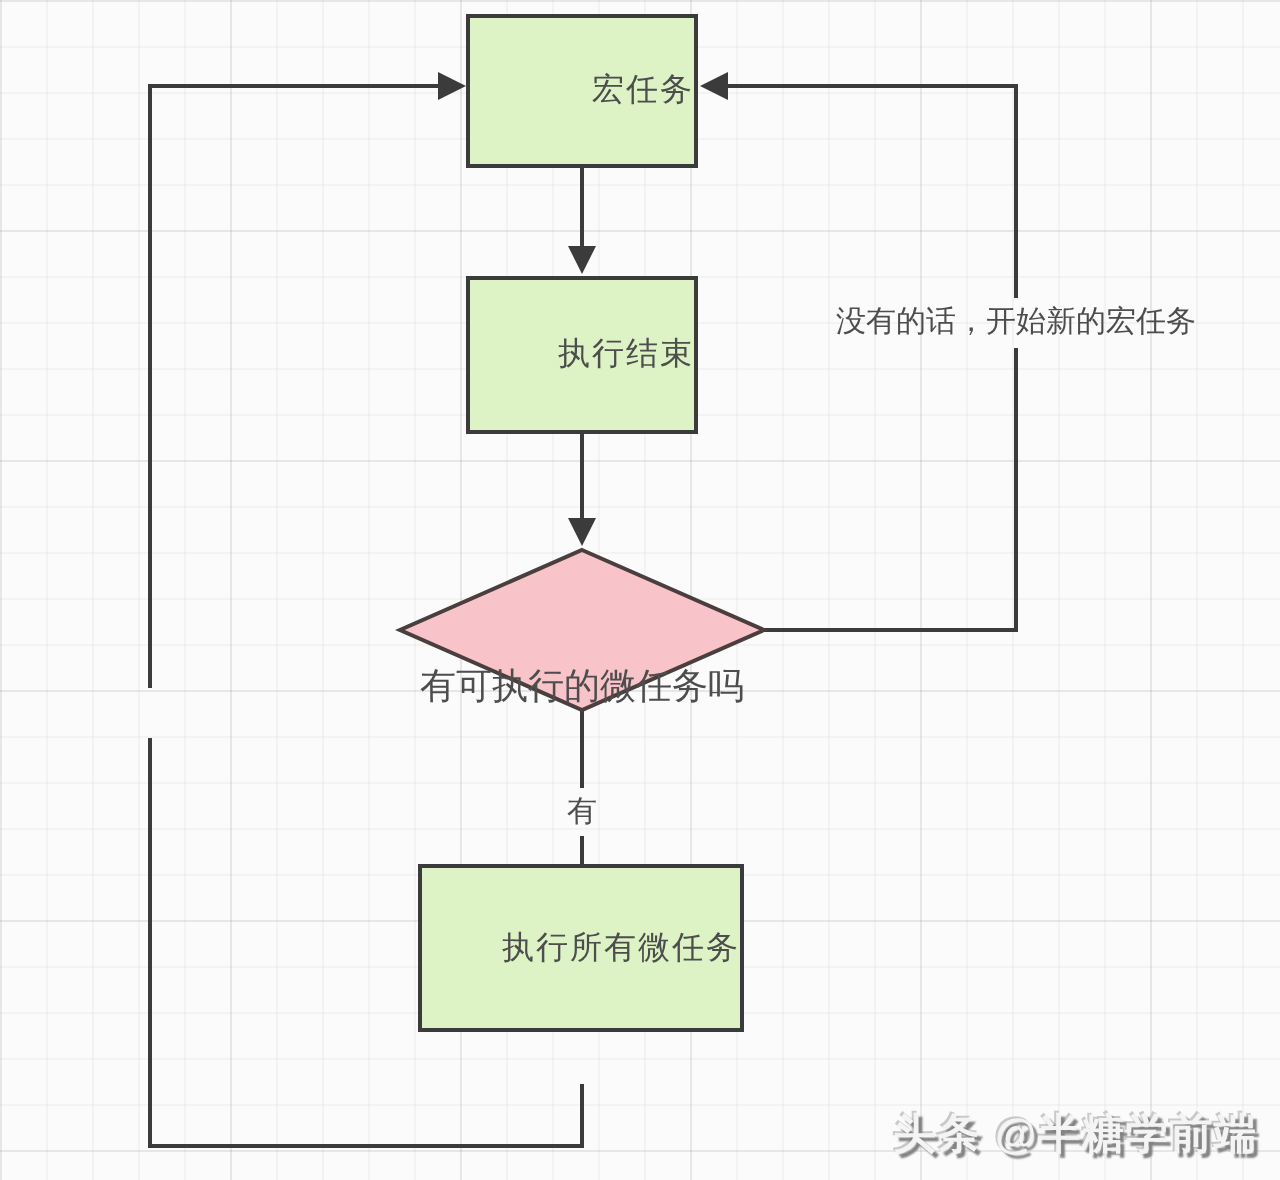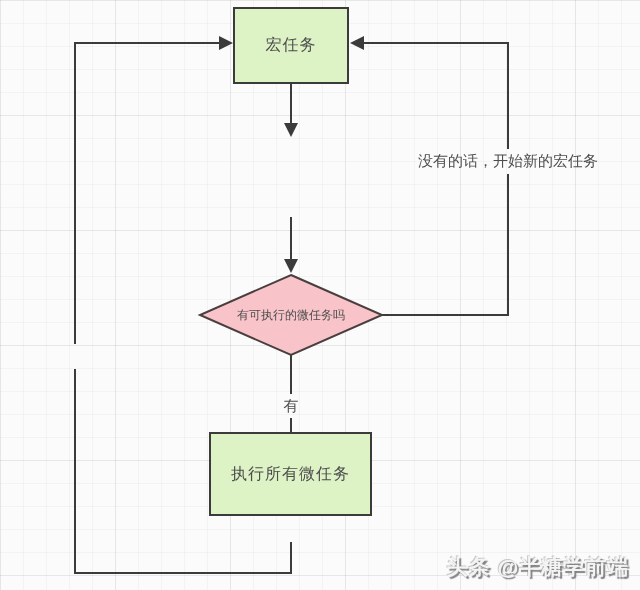--- a/index.html
+++ b/index.html
@@ -25,37 +25,37 @@
     left: 0; top: 0;
     width: 640px; height: 590px;
   }
   .node {
     position: absolute;
     box-sizing: border-box;
     background: #ddf3c5;
     border: 2px solid #3b3b3b;
     display: flex;
     align-items: center;
-    justify-content: center;
+    justify-content: flex-end;
     color: #4d4d4d;
     font-size: 16px;
     letter-spacing: 1px;
   }
   .node-macro   { left: 233px; top: 7px;   width: 116px; height: 77px; }
   .node-end     { left: 233px; top: 138px; width: 116px; height: 79px; }
   .node-microall{ left: 209px; top: 432px; width: 163px; height: 84px; }
   .diamond-label {
     position: absolute;
     left: 200px; top: 275px;
     width: 182px; height: 80px;
     display: flex;
-    align-items: center;
+    align-items: flex-end;
     justify-content: center;
     color: #4d4d4d;
-    font-size: 12px;
+    font-size: 18px;
   }
   .edge-label {
     position: absolute;
     color: #4d4d4d;
     font-size: 15px;
     white-space: nowrap;
   }
   .edge-label.yes {
     left: 291px; top: 406px;
     transform: translate(-50%, -50%);
@@ -101,20 +101,23 @@
     <path d="M382 315 H508 V174 M508 149 V43 H364" stroke="#3b3b3b" stroke-width="2" fill="none"></path>
     <polygon points="350,43 364,36 364,50" fill="#3b3b3b"></polygon>
 
     <polygon points="291,275 382,315 291,355 200,315" stroke="#4a3e3e" stroke-width="2" fill="#f8c4c9"></polygon>
   </svg>
 
   <div class="node node-macro">
     <span>宏任务</span>
   </div>
 
+  <div class="node node-end">
+    <span>执行结束</span>
+  </div>
 
   <div class="diamond-label">
     <span>有可执行的微任务吗</span>
   </div>
 
   <div class="node node-microall">
     <span>执行所有微任务</span>
   </div>
 
   <div class="edge-label yes">有</div>

